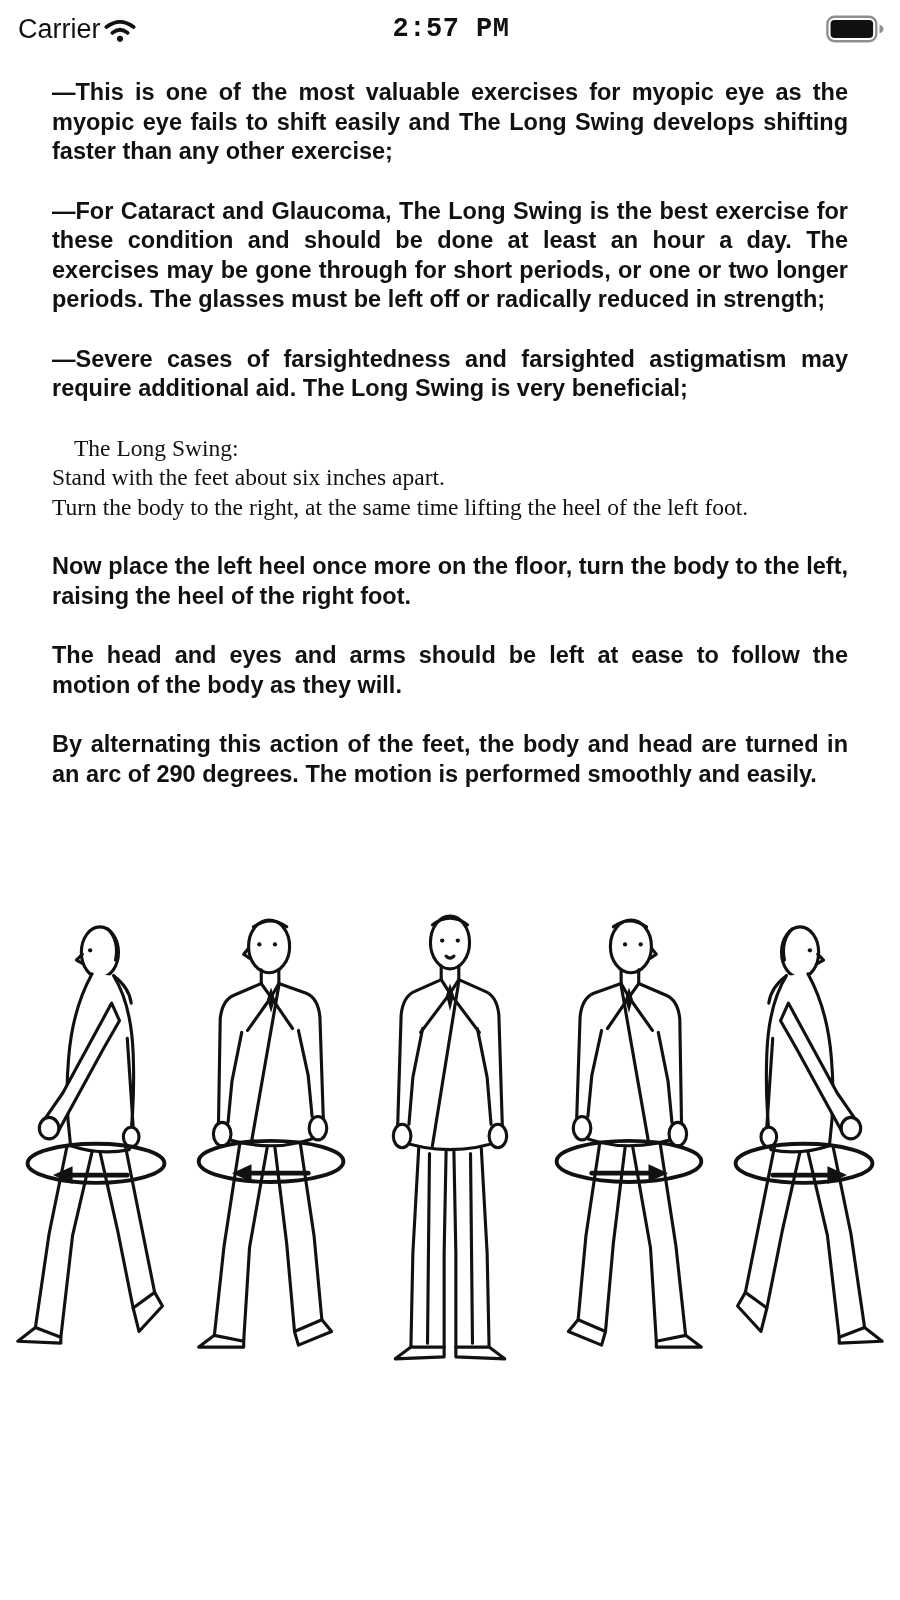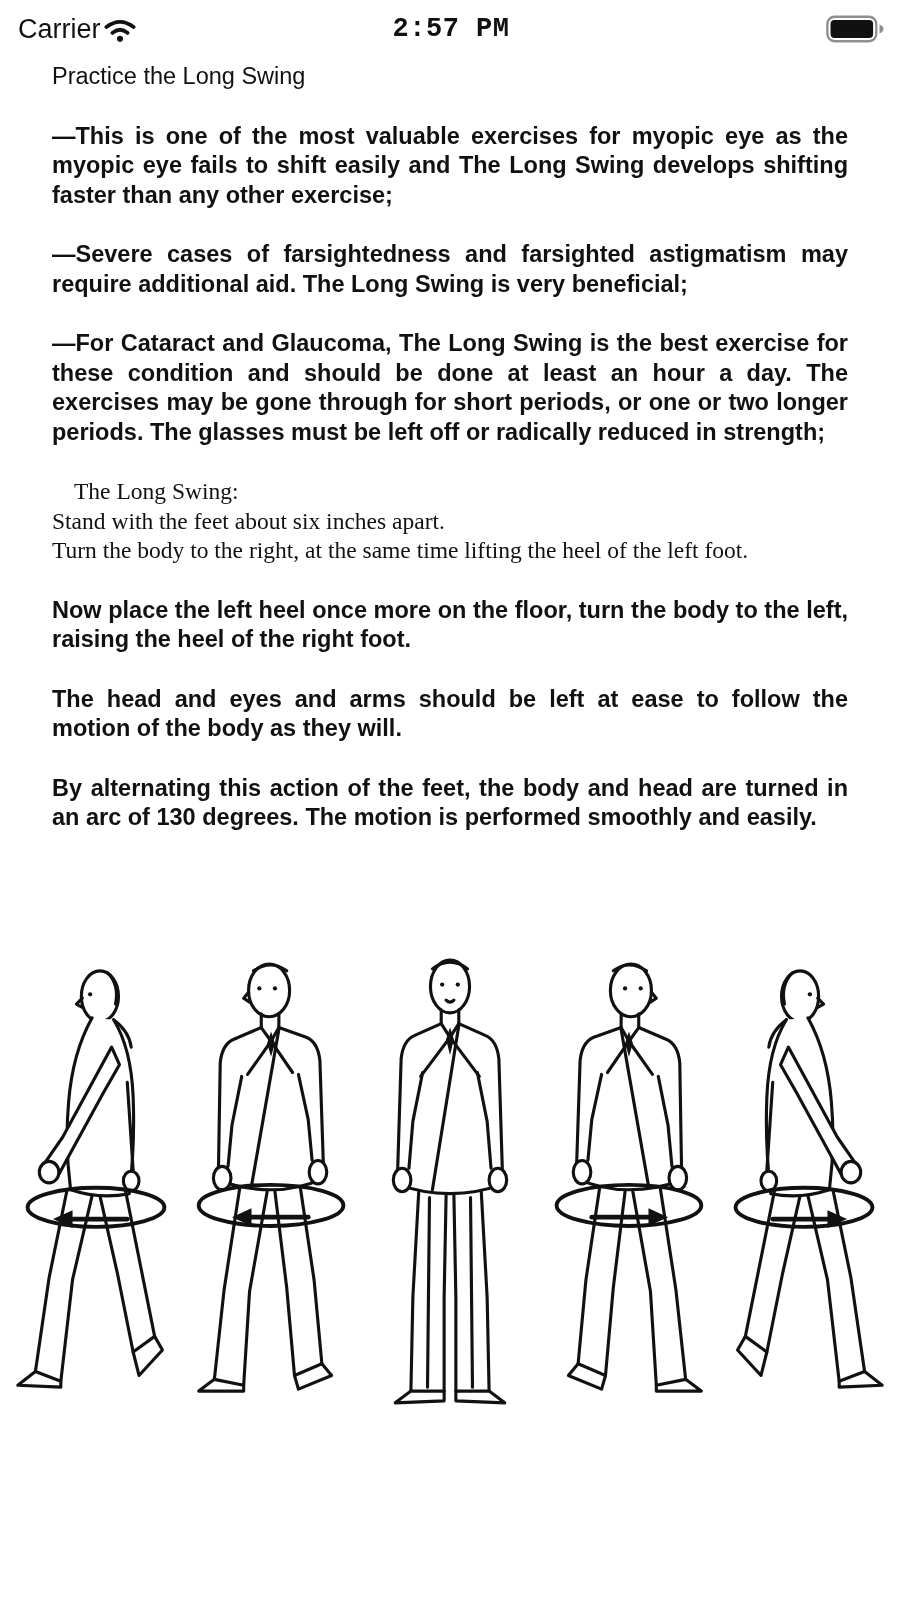--- a/index.html
+++ b/index.html
@@ -61,35 +61,34 @@
     <div class="sb-right">
       <svg class="battery-svg" width="58" height="28" viewBox="0 0 64 30">
         <rect x="1.5" y="1.5" width="54" height="27" rx="8" fill="none" stroke="#8e8e93" stroke-width="2.6"></rect>
         <rect x="5" y="5" width="47" height="20" rx="4.5" fill="#111"></rect>
         <path d="M59,10 Q63.5,12 63.5,15 Q63.5,18 59,20 Z" fill="#8e8e93"></path>
       </svg>
     </div>
   </header>
 
   <main class="page">
-    <p class="title">Practice the Long Swing</p>
 
     <p class="para">—This is one of the most valuable exercises for myopic eye as the myopic eye fails to shift easily and The Long Swing develops shifting faster than any other exercise;</p>
+    <p class="para">—For Cataract and Glaucoma, The Long Swing is the best exercise for these condition and should be done at least an hour a day. The exercises may be gone through for short periods, or one or two longer periods. The glasses must be left off or radically reduced in strength;</p>
     <p class="para">—Severe cases of farsightedness and farsighted astigmatism may require additional aid. The Long Swing is very beneficial;</p>
-    <p class="para">—For Cataract and Glaucoma, The Long Swing is the best exercise for these condition and should be done at least an hour a day. The exercises may be gone through for short periods, or one or two longer periods. The glasses must be left off or radically reduced in strength;</p>
 
     <div class="group">
       <p class="line indent">The Long Swing:</p>
       <p class="line">Stand with the feet about six inches apart.</p>
       <p class="line">Turn the body to the right, at the same time lifting the heel of the left foot.</p>
     </div>
 
     <p class="para">Now place the left heel once more on the floor, turn the body to the left, raising the heel of the right foot.</p>
     <p class="para">The head and eyes and arms should be left at ease to follow the motion of the body as they will.</p>
-    <p class="para">By alternating this action of the feet, the body and head are turned in an arc of 130 degrees.  The motion is performed smoothly and easily.</p>
+    <p class="para">By alternating this action of the feet, the body and head are turned in an arc of 290 degrees.  The motion is performed smoothly and easily.</p>
   </main>
 
   <div class="figures">
 
     <svg class="fig" viewBox="0 0 176 480" width="172" height="470">
       <ellipse class="fill-w" cx="92" cy="52" rx="19" ry="26"></ellipse>
       <path d="M100,28 Q112,40 108,60"></path>
       <circle class="fill-b" cx="82" cy="50" r="2.2"></circle>
       <path d="M74,54 L68,60 L75,64"></path>
       <path d="M106,76 Q122,88 124,104"></path>

